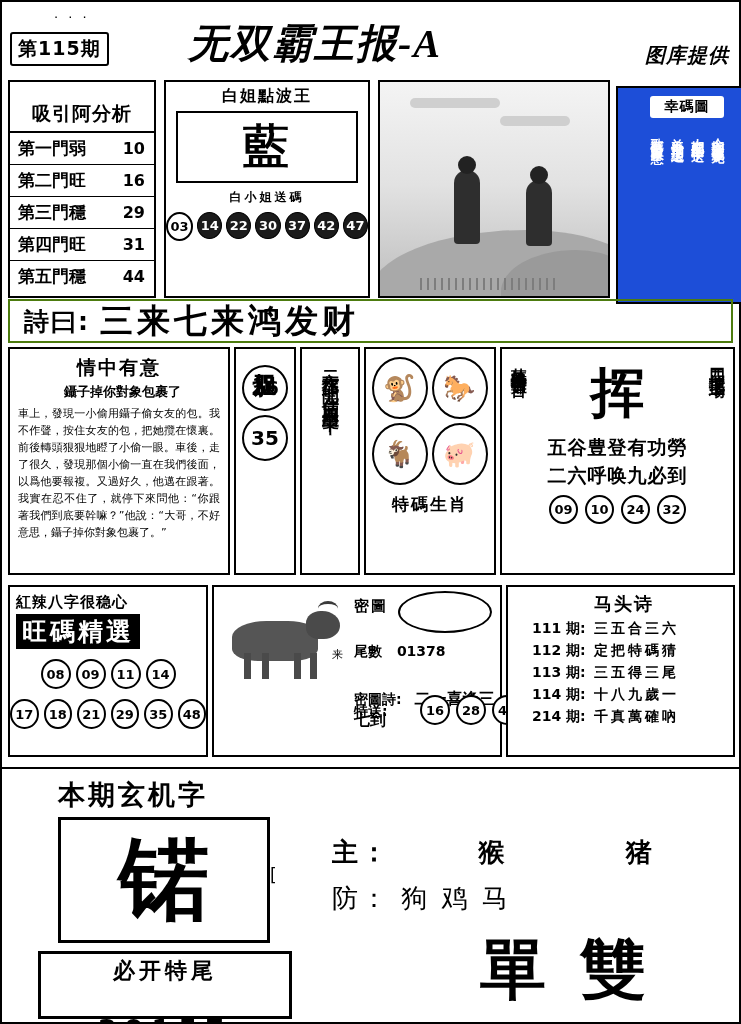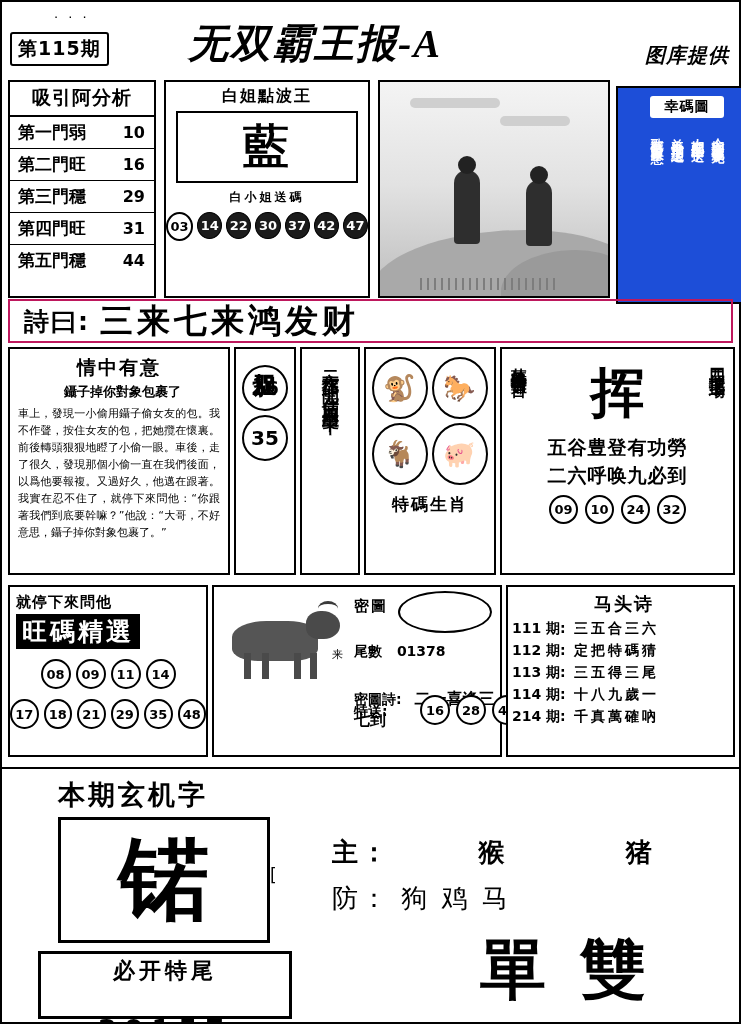--- a/index.html
+++ b/index.html
@@ -33,21 +33,21 @@
     position:absolute;right:10px;top:40px;
     font-size:20px;font-weight:bold;font-style:italic;letter-spacing:1px;
   }
 
   
   .row1{position:relative;height:225px;}
   .panel{position:absolute;border:2px solid #000;box-sizing:border-box;background:#fff;}
 
   .analysis{left:6px;top:6px;width:148px;height:218px;}
   .analysis .title{
-    font-size:19px;font-weight:bold;text-align:center;padding:3px 0 4px;
+    font-size:19px;font-weight:bold;text-align:center;padding:19px 0 4px;
     border-bottom:2px solid #000;letter-spacing:1px;
   }
   .analysis .rows{padding:0;}
   .an-row{display:flex;justify-content:space-between;align-items:center;
     padding:4px 9px 4px 8px;font-size:17px;font-weight:bold;border-bottom:1px solid #000;}
   .an-row:last-child{border-bottom:none;}
   .an-row .num{font-size:16px;}
 
   .baijie{left:162px;top:6px;width:206px;height:218px;}
   .baijie .bj-title{text-align:center;font-size:16px;font-weight:bold;padding:4px 0 2px;letter-spacing:2px;}
@@ -82,21 +82,21 @@
 
   .hotcode{left:614px;top:12px;width:142px;height:218px;background:#1d4ed8;color:#fff;}
   .hc-title{margin:8px auto 0;width:74px;height:22px;background:#fff;color:#000;
     font-size:14px;font-weight:bold;display:flex;align-items:center;justify-content:center;
     border-radius:3px;letter-spacing:1px;}
   .hc-poem{margin:10px 8px 0;display:flex;flex-direction:row-reverse;justify-content:center;gap:4px;}
   .hc-line{writing-mode:vertical-rl;text-orientation:upright;font-size:13px;line-height:1.25;letter-spacing:2px;
     font-weight:bold;}
 
   
-  .banner{position:relative;margin:0 6px;height:44px;border:2px solid #be185d;box-sizing:border-box;
+  .banner{position:relative;margin:0 6px;height:44px;border:2px solid #4d7c0f;box-sizing:border-box;
     display:flex;align-items:center;}
   .banner .lbl{font-size:25px;font-weight:bold;padding-left:14px;letter-spacing:2px;}
   .banner .txt{font-size:33px;font-weight:bold;letter-spacing:4px;padding-left:10px;
     font-family:"DejaVu Serif","Liberation Serif",serif;}
 
   
   .row2{position:relative;height:234px;margin-top:4px;}
   .story{left:6px;top:0;width:222px;height:228px;}
   .story h3{margin:6px 0 2px;text-align:center;font-size:19px;font-weight:bold;letter-spacing:2px;}
   .story .sub{text-align:center;font-size:13px;font-weight:bold;margin-bottom:4px;margin-left:7px;}
@@ -149,21 +149,21 @@
   .mi-scribble{position:absolute;left:184px;top:4px;width:90px;height:38px;border:2px solid #000;border-radius:50%;}
   .mi-tail{position:absolute;left:118px;top:60px;font-size:11px;}
   .mi-row{position:absolute;left:140px;font-size:14px;font-weight:bold;}
   .mi-r1{top:56px;}
   .mi-r2{top:102px;}
   .mi-r3{top:116px;}
   .mi-balls{position:absolute;left:206px;top:108px;display:flex;gap:6px;}
 
   .horse{left:504px;top:0;width:229px;height:172px;}
   .horse .ht{text-align:center;font-size:18px;font-weight:bold;padding:5px 0 2px;letter-spacing:2px;margin-left:7px;}
-  .h-row{display:flex;align-items:center;font-size:14px;font-weight:bold;padding:2px 4px;}
+  .h-row{display:flex;align-items:center;font-size:14px;font-weight:bold;padding:2px 24px;}
   .h-row .per{width:62px;}
   .h-row .txt{letter-spacing:3px;}
 
   
   .row4{position:relative;height:250px;margin-top:4px;border-top:2px solid #000;}
   .xuanji-title{position:absolute;left:56px;top:8px;font-size:27px;font-weight:bold;letter-spacing:3px;}
   .xuanji-box{position:absolute;left:56px;top:48px;width:206px;height:120px;border:3px solid #000;
     display:flex;align-items:center;justify-content:center;}
   .xuanji-char{font-size:90px;font-weight:bold;font-family:"DejaVu Serif","Liberation Serif",serif;}
   .xuanji-side{position:absolute;left:268px;top:96px;font-size:17px;}
@@ -312,21 +312,21 @@
         <span class="ball light">10</span>
         <span class="ball light">24</span>
         <span class="ball light">32</span>
       </div>
     </div>
   </div>
 
   <div class="row3">
 
     <div class="panel hot">
-      <div class="h1">就停下來問他</div>
+      <div class="h1">紅辣八字很稳心</div>
       <div class="h2">旺碼精選</div>
       <div class="rowb">
         <span class="bsm">08</span>
         <span class="bsm">09</span>
         <span class="bsm">11</span>
         <span class="bsm">14</span>
       </div>
       <div class="rowb">
         <span class="bsm">17</span>
         <span class="bsm">18</span>

